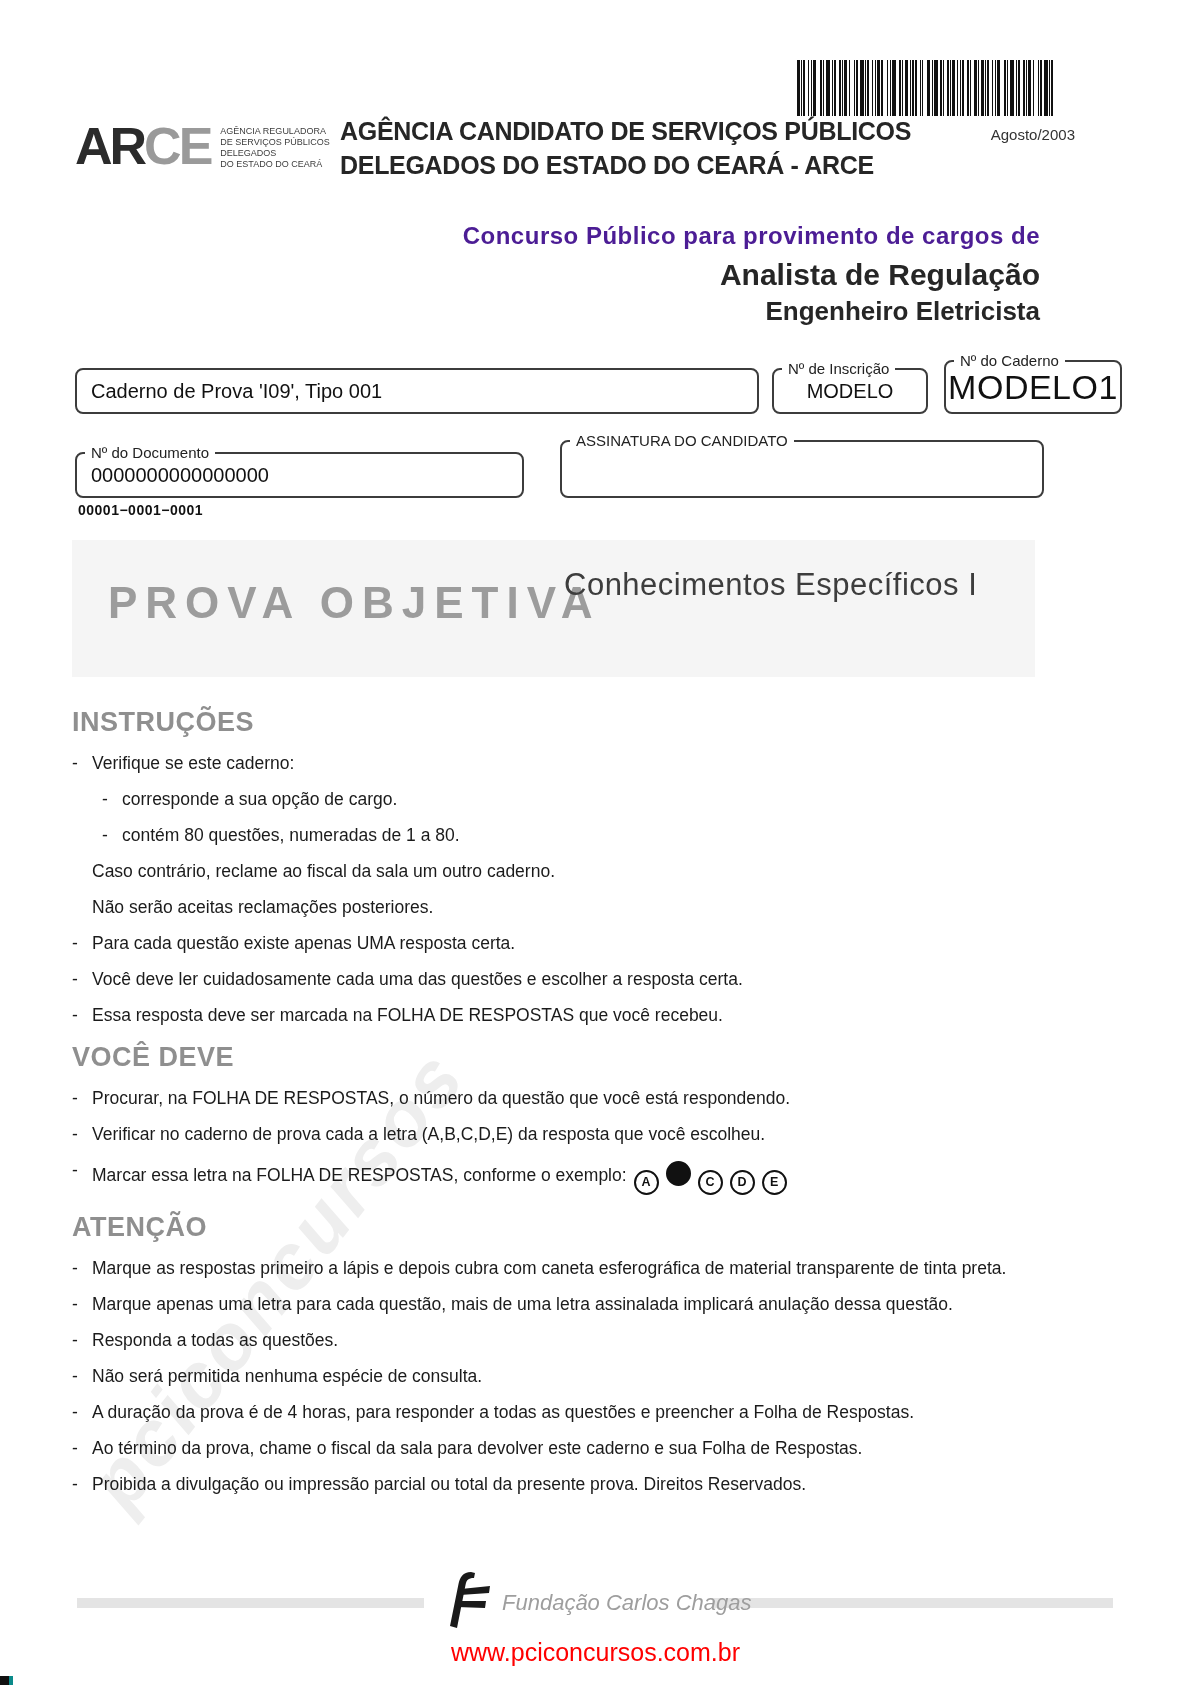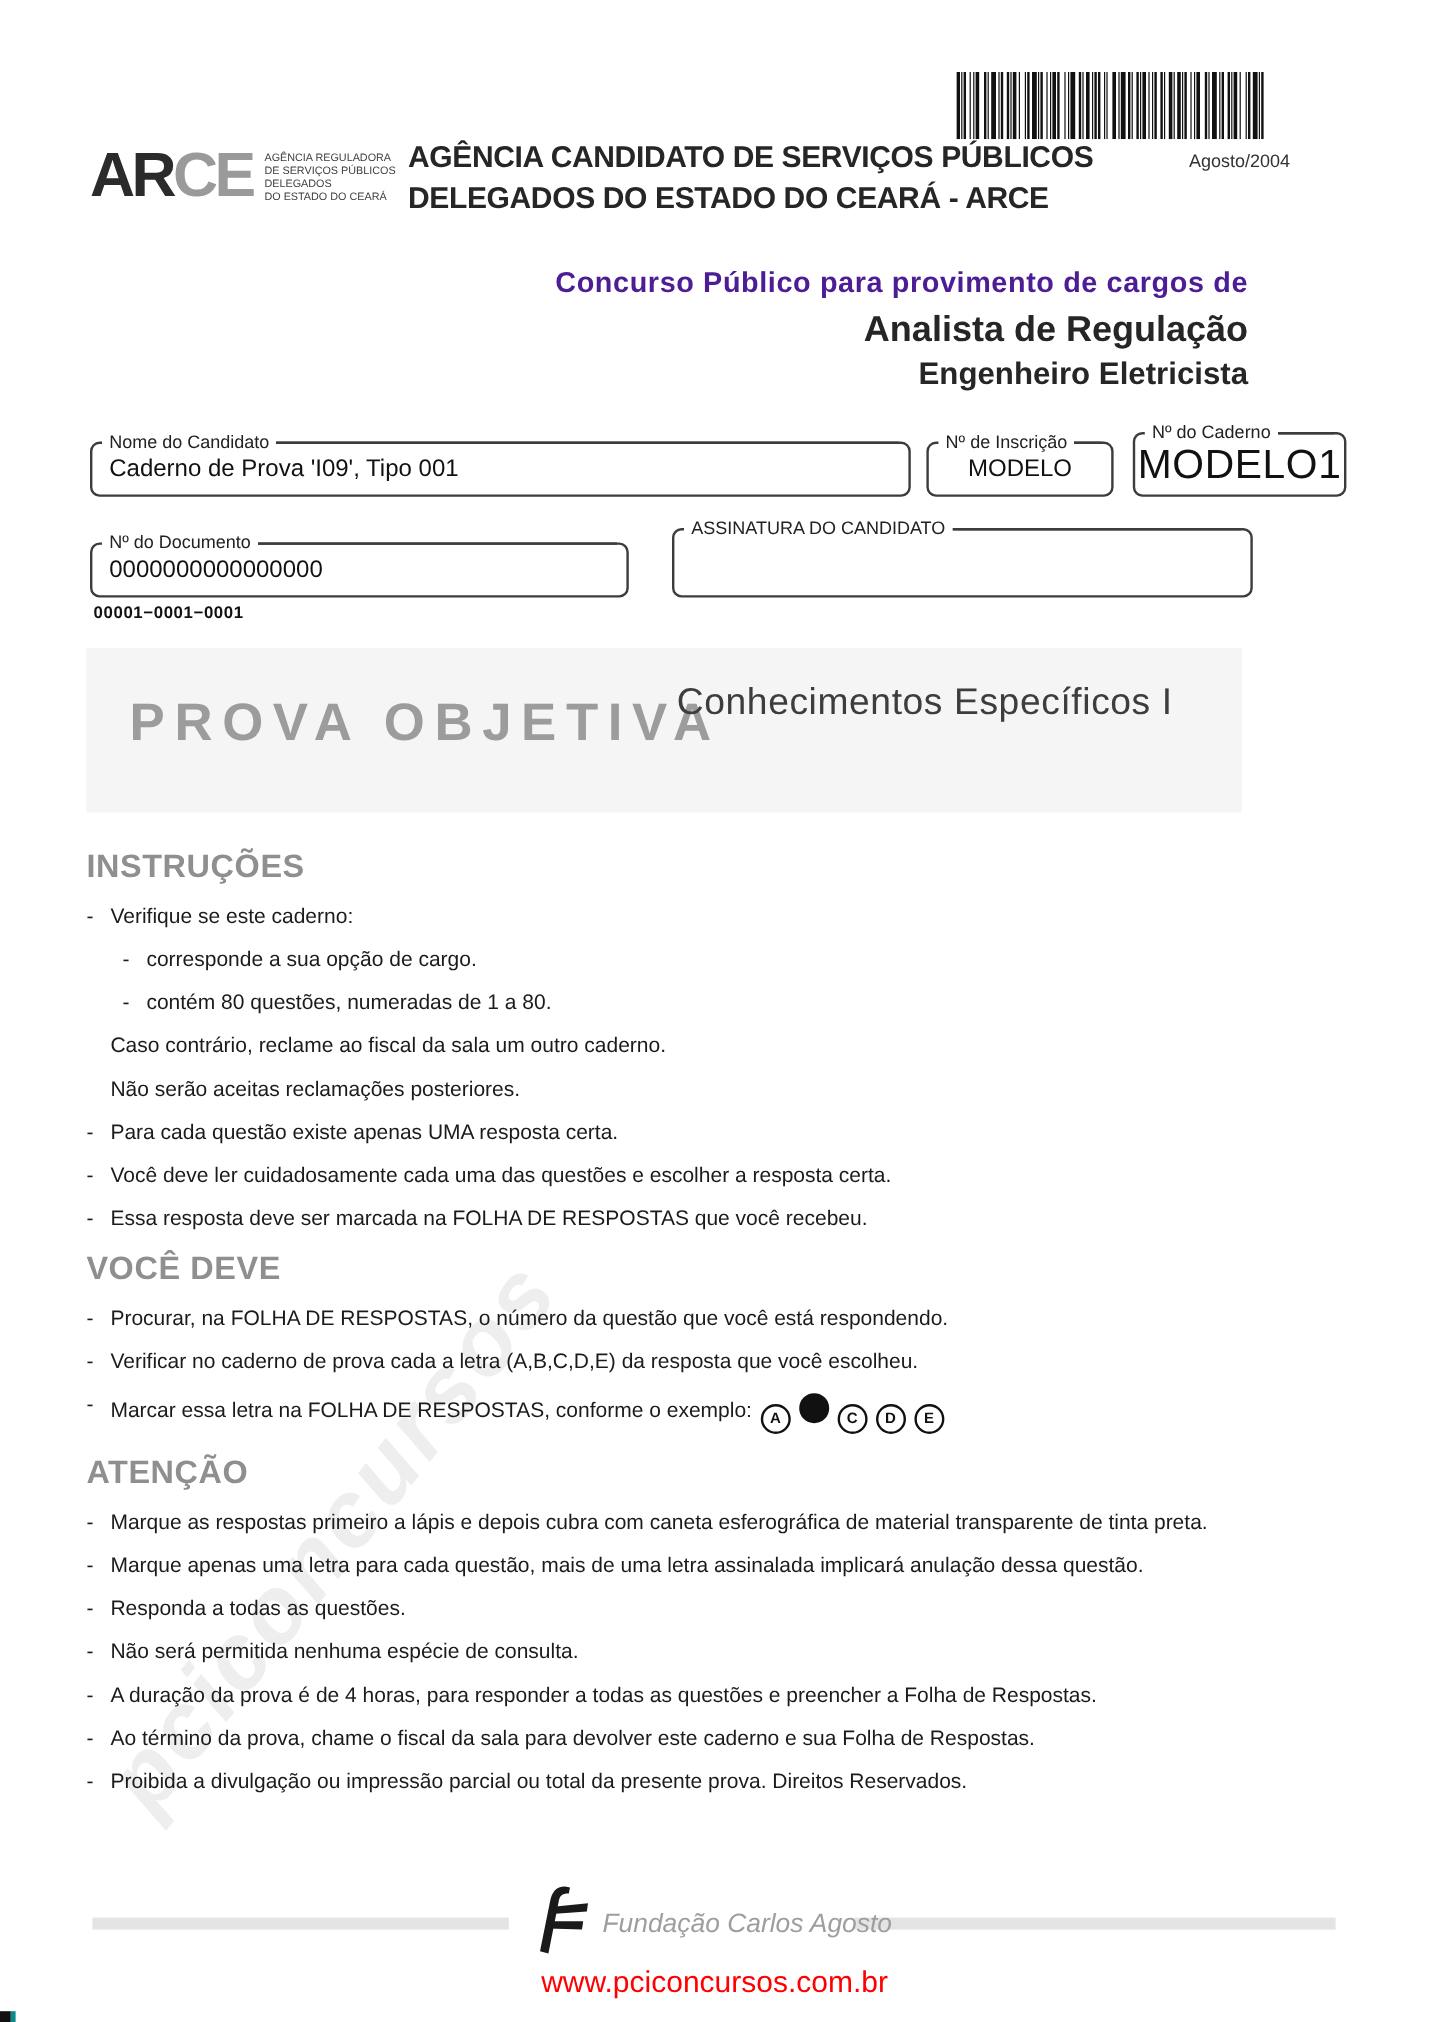--- a/index.html
+++ b/index.html
@@ -139,21 +139,21 @@
       <rect x="229" y="0" width="1" height="56" fill="#111"></rect>
       <rect x="231" y="0" width="3" height="56" fill="#111"></rect>
       <rect x="236" y="0" width="1" height="56" fill="#111"></rect>
       <rect x="241" y="0" width="1" height="56" fill="#111"></rect>
       <rect x="243" y="0" width="2" height="56" fill="#111"></rect>
       <rect x="247" y="0" width="4" height="56" fill="#111"></rect>
       <rect x="252" y="0" width="1" height="56" fill="#111"></rect>
       <rect x="254" y="0" width="2" height="56" fill="#111"></rect>
     </svg>
 
-  <div class="date">Agosto/2004</div>
+  <div class="date">Agosto/2003</div>
 
   <div class="logo">
     <div class="logo-acronym">
       <span class="dark">AR</span><span class="light">CE</span>
     </div>
     <div class="logo-side">
       <div>AGÊNCIA REGULADORA</div>
       <div>DE SERVIÇOS PÚBLICOS</div>
       <div>DELEGADOS</div>
       <div>DO ESTADO DO CEARÁ</div>
@@ -165,24 +165,20 @@
     <div>DELEGADOS DO ESTADO DO CEARÁ - ARCE</div>
   </div>
 
   <div class="concurso">
     <div class="intro">Concurso Público para provimento de cargos de</div>
     <div class="cargo">Analista de Regulação</div>
     <div class="espec">Engenheiro Eletricista</div>
   </div>
 
   <div class="fbox box-nome">
-    <div class="flabel">
-        <span class="ltext">Nome do Candidato</span>
-        <span class="lline"></span>
-      </div>
     <div class="fvalue">Caderno de Prova 'I09', Tipo 001</div>
   </div>
 
   <div class="fbox box-inscricao">
     <div class="flabel">
         <span class="ltext">Nº de Inscrição</span>
         <span class="lline"></span>
       </div>
     <div class="fvalue">MODELO</div>
   </div>
@@ -259,21 +255,21 @@
   </div>
 
   <div class="bar left"></div>
   <div class="bar right"></div>
 
   <svg class="fcc-logo" width="56" height="60" viewBox="0 0 56 60">
     <path d="M34 2 C26 2 23 7 21.5 14 L13 56 L20 58 L28.5 15 C29.5 10 31 8 37 8 L38 3 Z" fill="#1a1a1a"></path>
     <path d="M24 19 L53 16 L52 23 L23 25 Z" fill="#1a1a1a"></path>
     <path d="M21 31 L49 31 L48 38 L20 37 Z" fill="#1a1a1a"></path>
   </svg>
-  <div class="fcc-name">Fundação Carlos Agosto</div>
+  <div class="fcc-name">Fundação Carlos Chagas</div>
 
   <div class="site">www.pciconcursos.com.br</div>
 
   <div class="corner-mark">
     <div class="b1"></div>
       <div class="b2"></div>
   </div>
 
 </div>
 

